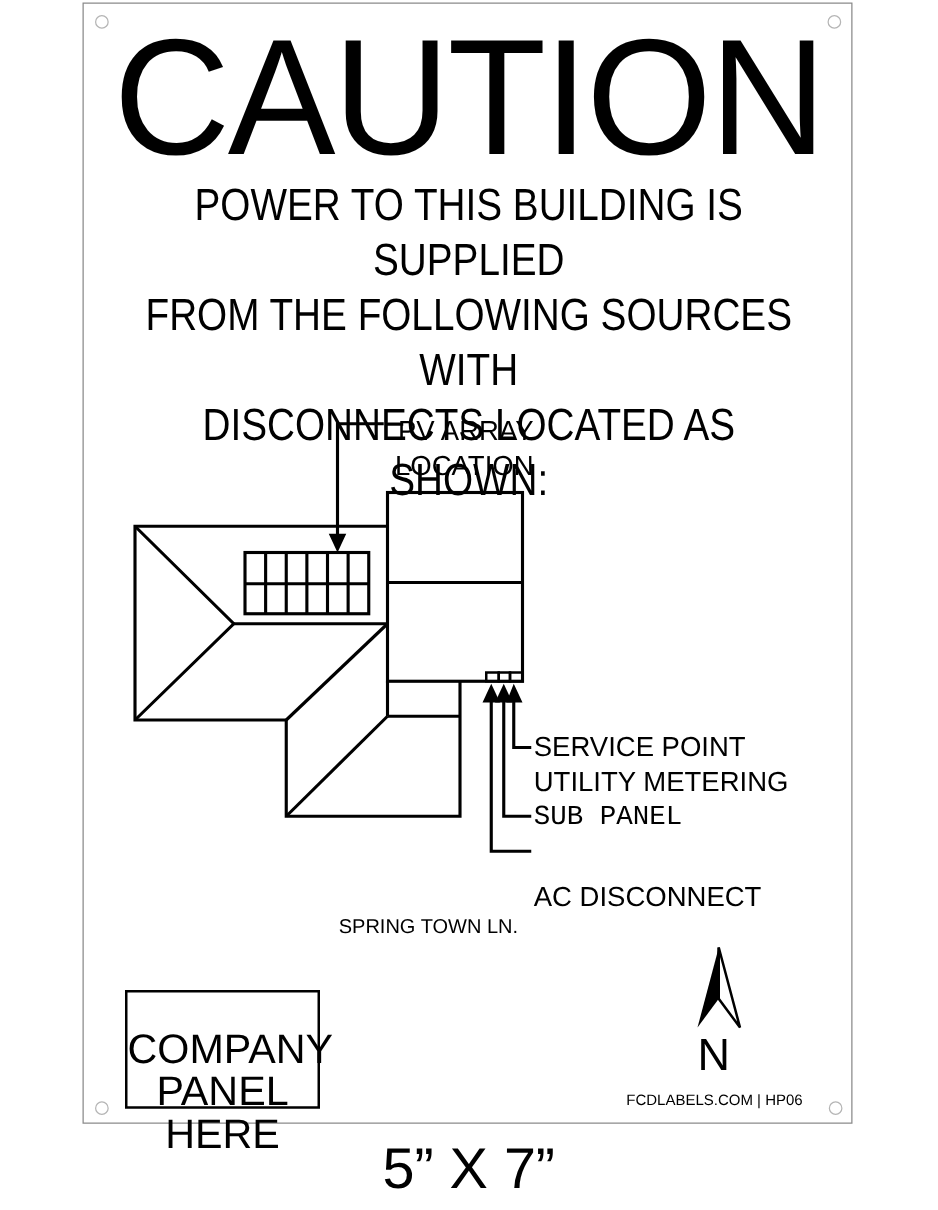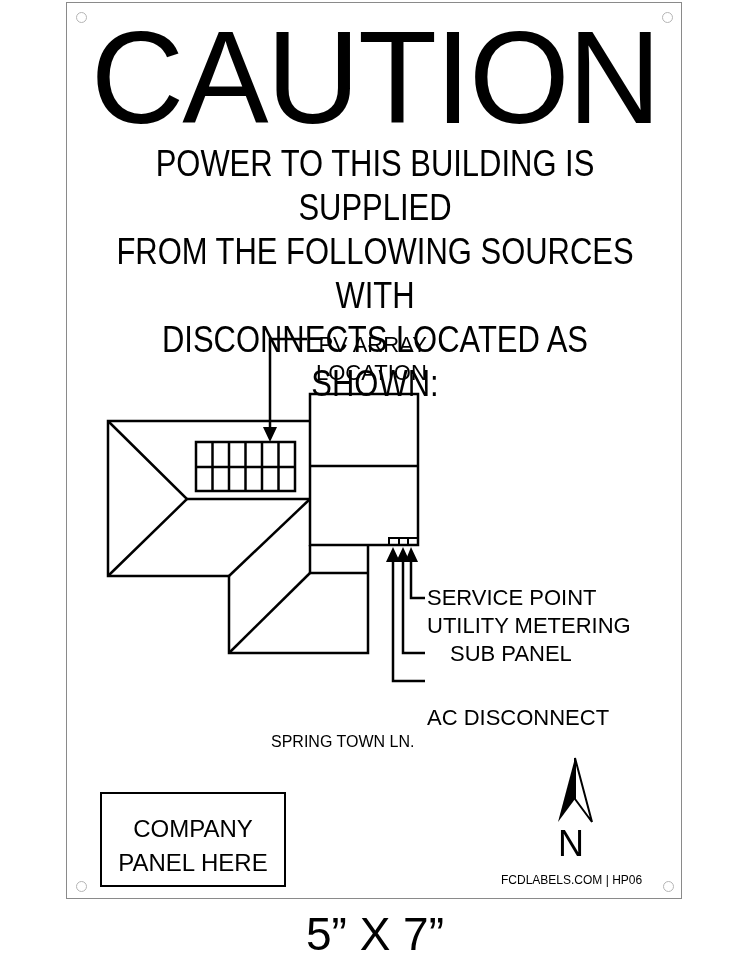--- a/index.html
+++ b/index.html
@@ -9,23 +9,23 @@
           border: 1.5px solid #8a8a8a; background: #fff; box-sizing: border-box; }
   .hole { position: absolute; width: 11px; height: 11px; border: 1px solid #b5b5b5;
           border-radius: 50%; box-sizing: border-box; background: #fff; }
   .title { position: absolute; left: 66px; width: 618px; top: 12px; text-align: center;
            font-size: 132px; line-height: 132px; letter-spacing: -2px; transform: scaleX(0.98); }
   .subtitle { position: absolute; left: 66px; width: 618px; top: 142px; text-align: center;
               font-size: 36px; line-height: 44px; transform: scaleX(0.86); transform-origin: center top; }
   .diagram { position: absolute; left: 0; top: 0; }
   .lbl { position: absolute; font-size: 22px; line-height: 28px; white-space: nowrap; text-align: right; }
   .street { position: absolute; left: 271px; top: 733px; font-size: 16px; }
-  .logo-box { position: absolute; left: 100px; top: 792px; width: 186px; height: 95px;
+  .logo-box { position: absolute; left: 100px; top: 792px; width: 156px; height: 95px;
               border: 2px solid #000; box-sizing: border-box; text-align: center;
-              font-size: 24px; line-height: 34px; padding-top: 18px; }
+              font-size: 33px; line-height: 34px; padding-top: 28px; }
   .north-n { position: absolute; left: 558px; top: 824px; font-size: 36px; line-height: 40px; }
   .credit { position: absolute; left: 501px; top: 873px; font-size: 12px; font-weight: normal; }
   .size { position: absolute; left: 0; width: 750px; top: 910px; text-align: center;
           font-size: 46px; line-height: 48px; }
 </style>
 </head>
 <body>
 
 <div class="sign"></div>
 
@@ -100,21 +100,21 @@
   </g>
 </svg>
 
 <div class="lbl" style="left:316px;top:331px;">
   <div>PV ARRAY</div>
   <div>LOCATION</div>
 </div>
 
 <div class="lbl" style="left:427px;top:584px;">SERVICE POINT</div>
 <div class="lbl" style="left:427px;top:612px;">UTILITY METERING</div>
-<div class="lbl" style="left:450px;top:640px;">SUB PANEL</div>
+<div class="lbl" style="left:427px;top:640px;font-family:Liberation Mono, monospace;">SUB PANEL</div>
 <div class="lbl" style="left:427px;top:668px;margin-top:36px;">AC DISCONNECT</div>
 
 <div class="street">SPRING TOWN LN.</div>
 
 <div class="logo-box">
   <div>COMPANY</div>
   <div>PANEL HERE</div>
 </div>
 
 <div class="north-n">N</div>

